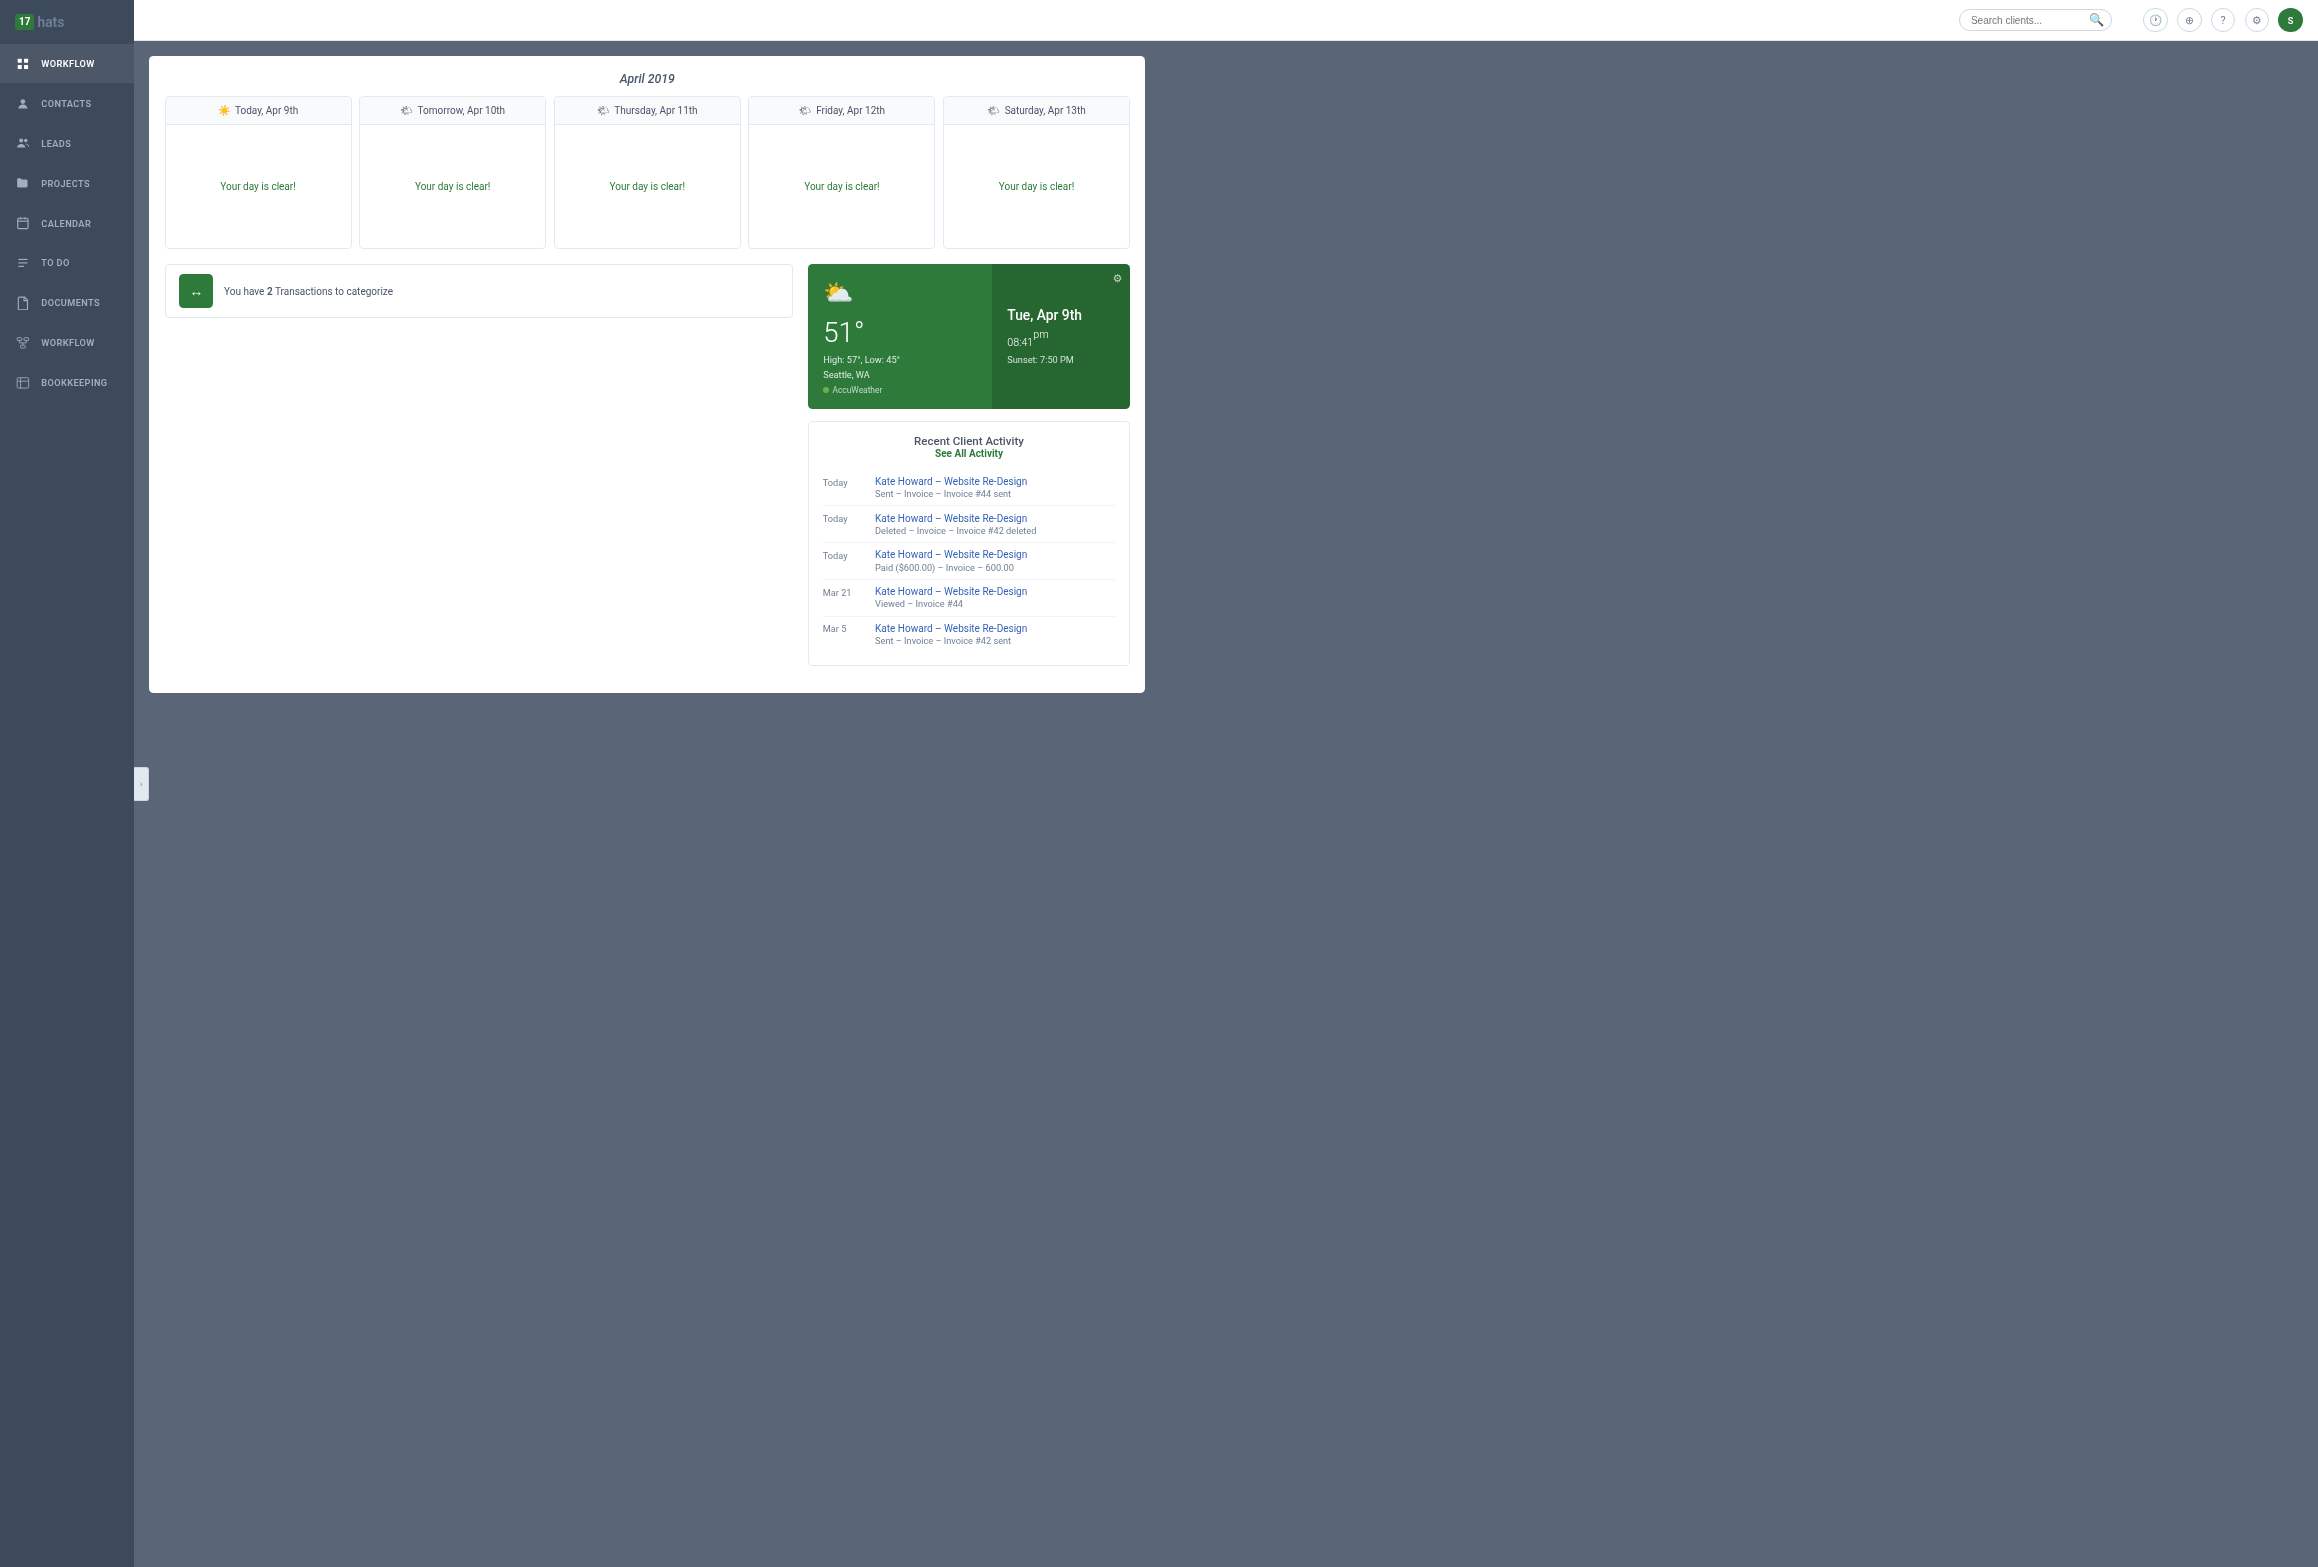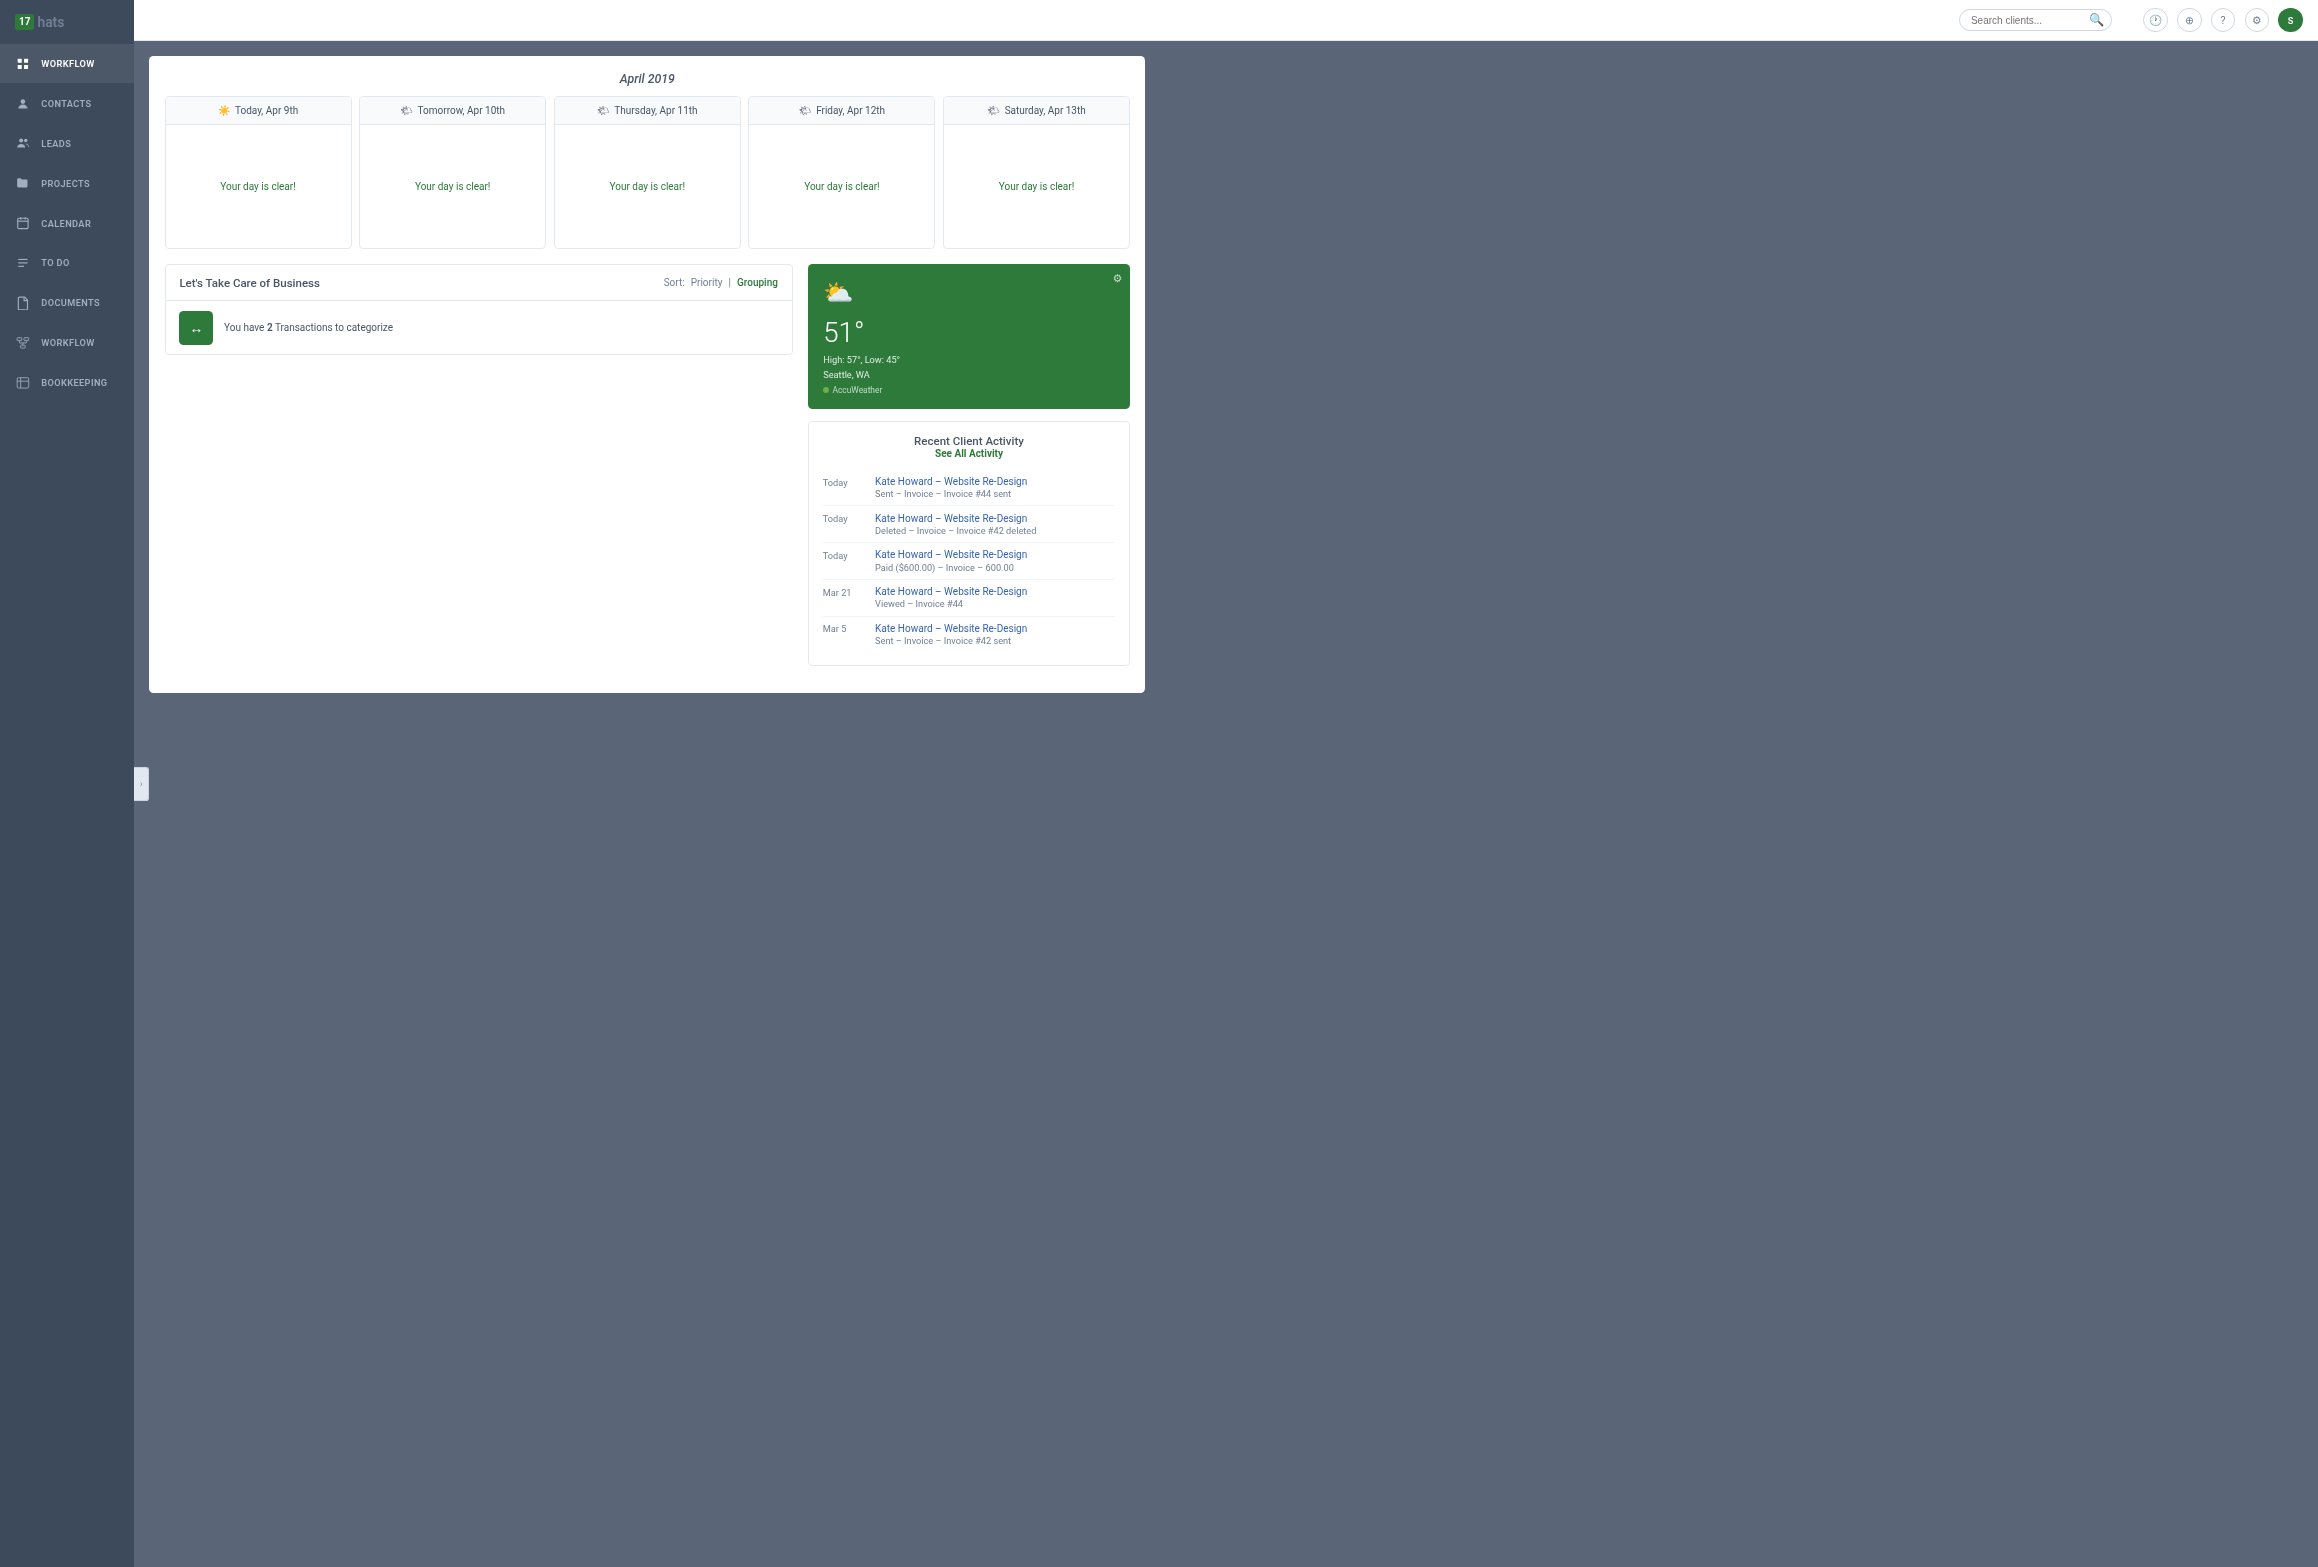--- a/index.html
+++ b/index.html
@@ -516,29 +516,20 @@
             <span class="day-clear">Your day is clear!</span>
           </div>
         </div>
 
       </div>
 
       <div class="bottom-section">
 
         <div class="left-panel">
           <div class="business-card">
-            <div class="business-card-header">
-              <span class="business-title">Let's Take Care of Business</span>
-              <div class="sort-row">
-                <span>Sort:</span>
-                <span>Priority</span>
-                <span>|</span>
-                <a class="sort-link">Grouping</a>
-              </div>
-            </div>
             <div class="transaction-row">
               <div class="trans-icon">↔</div>
               <div class="trans-text">You have <strong>2</strong> <span>Transactions to categorize</span></div>
             </div>
           </div>
         </div>
 
         <div class="right-panel">
 
           <div class="weather-widget">
@@ -547,20 +538,27 @@
               <div class="weather-temp">51°</div>
               <div class="weather-details">
                 <span>High: 57°</span>, <span>Low: 45°</span>
               </div>
               <div class="weather-details">Seattle, WA</div>
               <div class="weather-source">
                 <span style="width:6.1px;height:6.1px;background:#8bc34a;border-radius:50%;display:inline-block;"></span>
                 <span>AccuWeather</span>
               </div>
             </div>
+            <div class="weather-right">
+              <div class="weather-date">Tue, Apr 9th</div>
+              <div class="weather-time">
+                <span>08:41</span><span style="font-size:10.7px;vertical-align:super;">pm</span>
+              </div>
+              <div class="weather-sunset">Sunset: 7:50 PM</div>
+            </div>
             <div class="weather-gear">⚙</div>
           </div>
 
           <div class="activity-card">
             <div class="activity-header">
               <span class="activity-title">Recent Client Activity</span>
               <a class="see-all">See All Activity</a>
             </div>
             <div id="activity-list">
                 <div class="activity-item">

